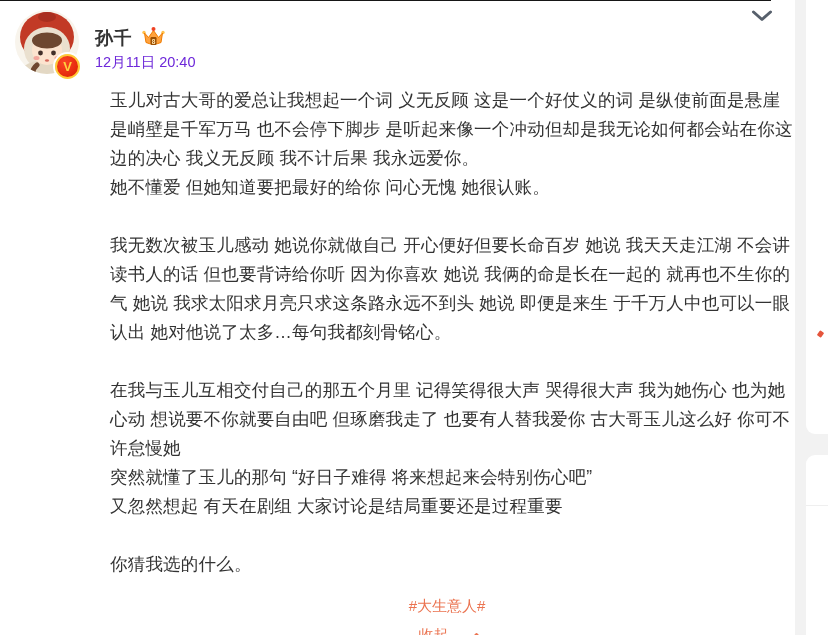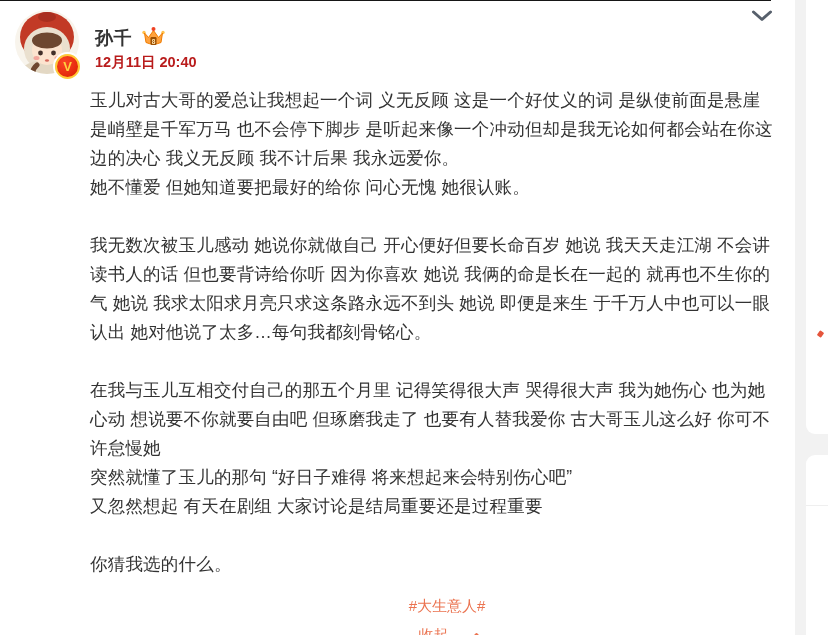--- a/index.html
+++ b/index.html
@@ -17,28 +17,29 @@
   .v-badge{
     position:absolute;right:-1px;bottom:-5px;width:21px;height:21px;border-radius:50%;
     background:radial-gradient(circle at 35% 30%,#fb4526,#e22809 75%);
     border:2px solid #ffc938;box-shadow:0 0 0 2px #ffffff;
     display:flex;align-items:center;justify-content:center;
     color:#ffd23f;font-weight:900;font-size:13px;line-height:1;
   }
   .name-row{position:absolute;left:95px;top:26px;display:flex;align-items:flex-start;height:24px;}
   .author-name{font-size:18px;font-weight:700;color:#333;letter-spacing:.5px;cursor:pointer;}
   .crown{margin-left:9px;cursor:pointer;display:block;}
-  .post-time{position:absolute;left:95px;top:53px;font-size:14.5px;color:#b91c1c;cursor:pointer;font-weight:bold;}
+  .post-time{position:absolute;left:95px;top:53px;font-size:14.5px;color:#6d28d9;cursor:pointer;}
   .menu-chevron{position:absolute;left:751px;top:8px;cursor:pointer;}
 
   
   .post-body{position:absolute;left:90px;top:86px;width:714px;}
   .post-text{
     white-space:pre-line;font-size:17.5px;line-height:29px;color:#333;
     letter-spacing:.2px;
+    margin-left:20px;
   }
   .topic-row{margin-top:12px;font-size:15px;line-height:29px;display:flex;align-items:center;flex-direction:column;}
   .topic-row a{color:#eb7350;text-decoration:none;cursor:pointer;}
   .collapse-link{margin-left:7px;display:inline-flex;align-items:center;gap:18px;}
   .collapse-link svg{margin-left:3px;margin-top:3px;}
 
   
   .right-region{position:absolute;left:795px;top:0;width:33px;height:635px;background:#f2f2f2;}
   .right-card-top{position:absolute;left:806px;top:0;width:22px;height:434px;background:#fff;border-bottom-left-radius:9px;}
   .right-card-bottom{position:absolute;left:806px;top:455px;width:22px;height:180px;background:#fff;border-top-left-radius:9px;}

